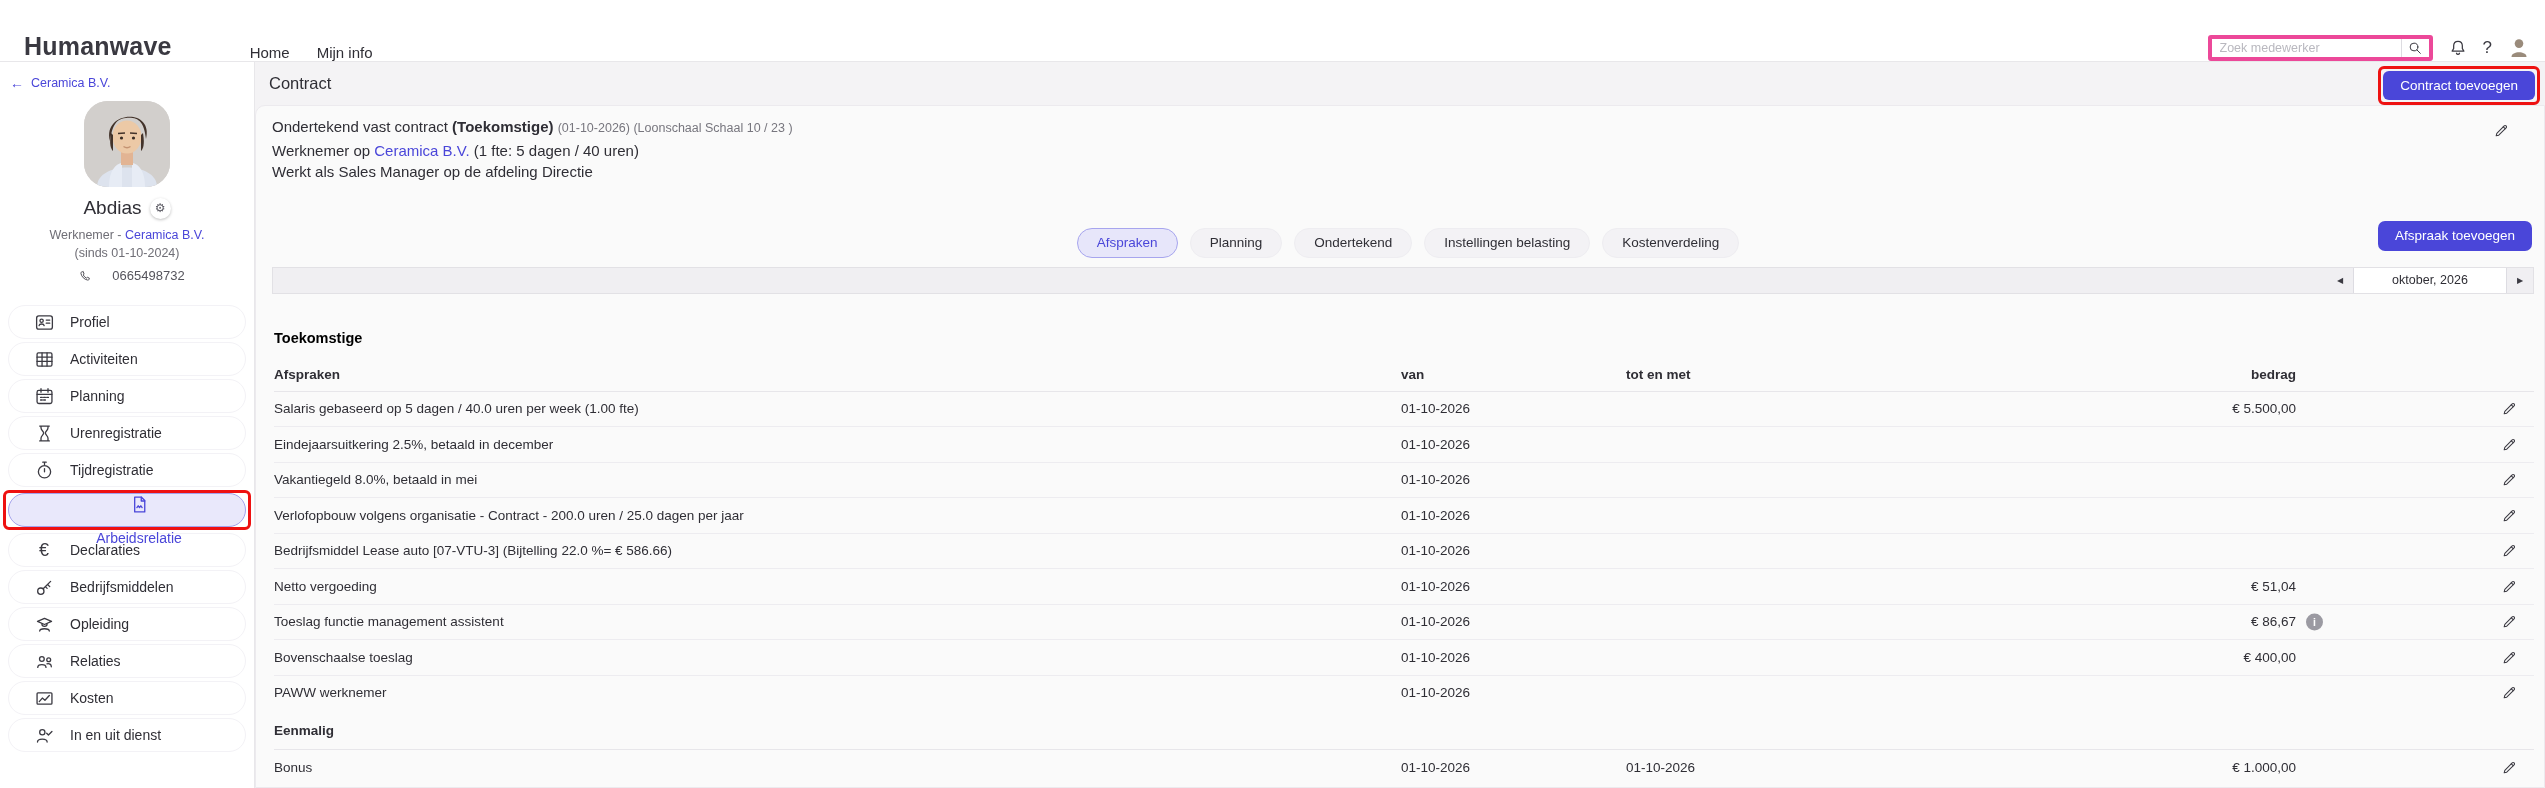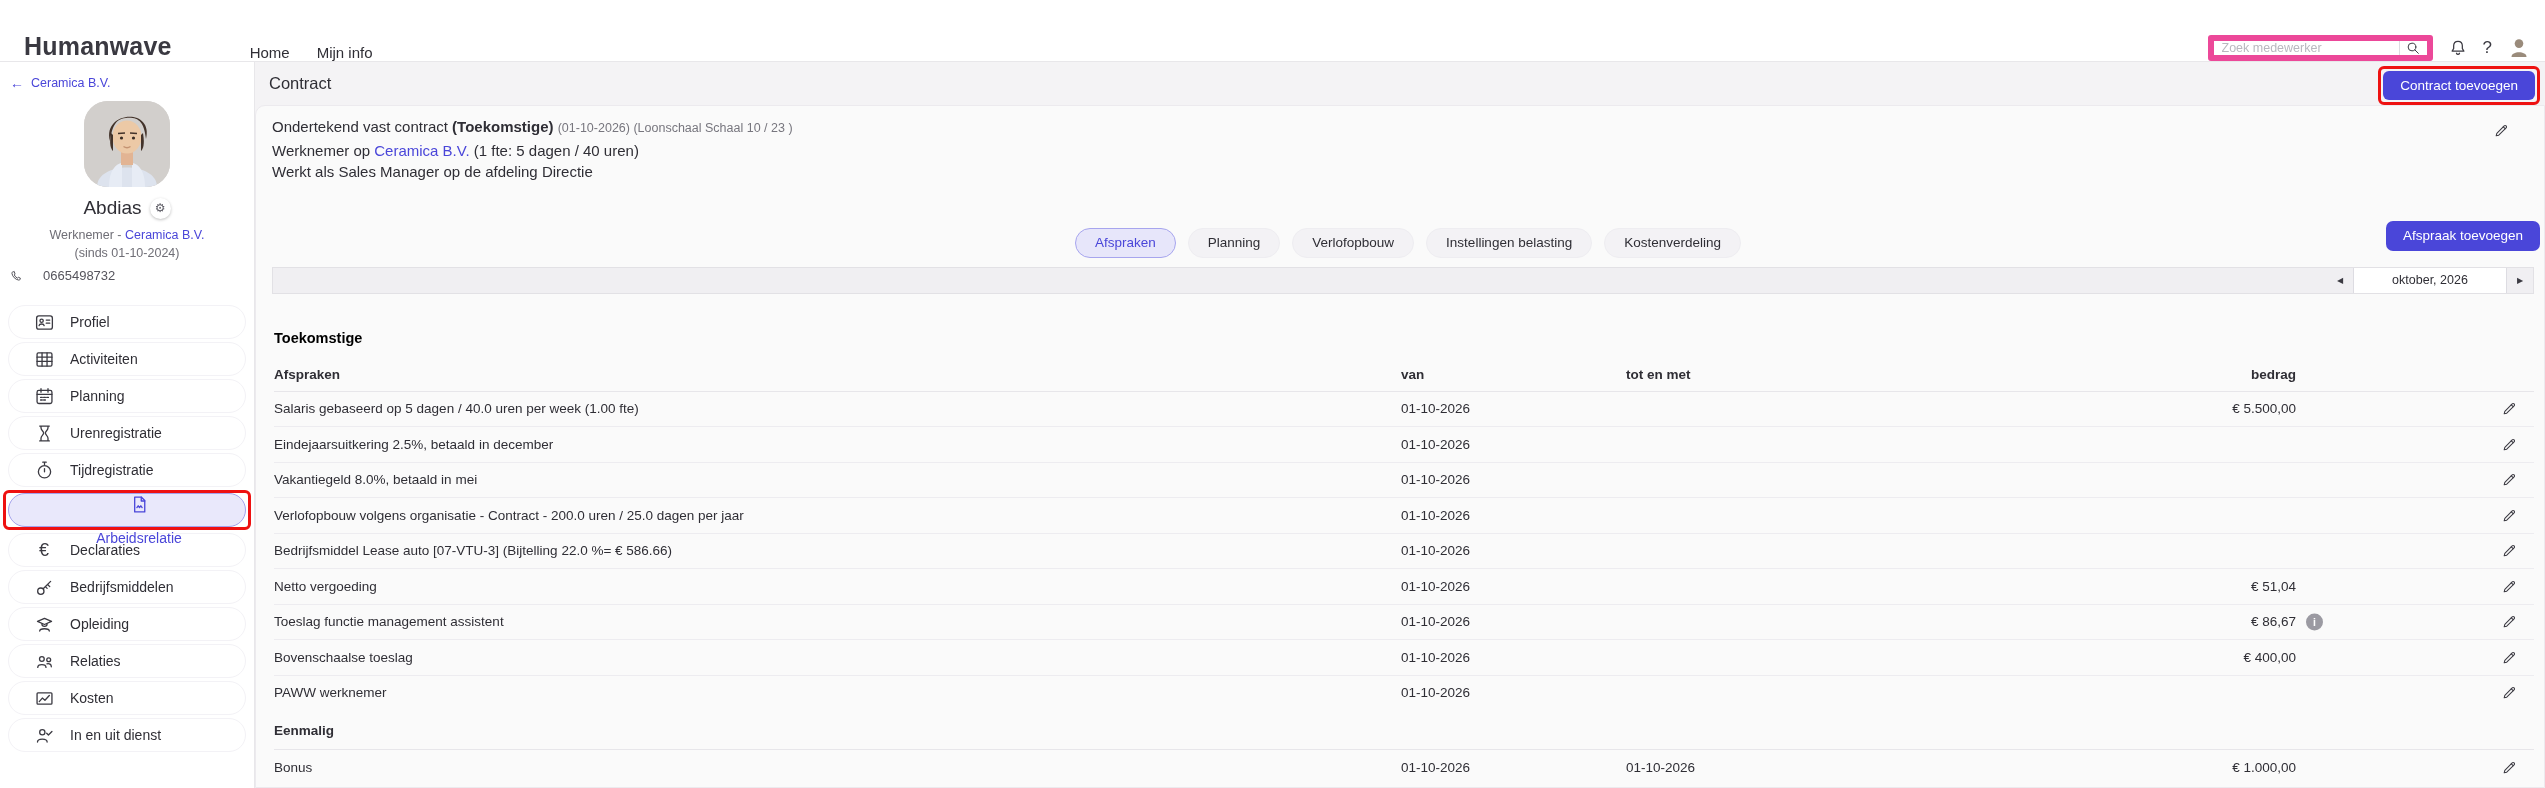--- a/index.html
+++ b/index.html
@@ -11,41 +11,41 @@
   svg{display:block}
   .icon svg *{stroke:#3b3a42;stroke-width:1.5;fill:none;stroke-linecap:round;stroke-linejoin:round;}
   .icon.filled svg *{stroke:none;fill:#9a8b7b;}
 
   
   .topbar{height:62px;display:flex;align-items:flex-end;background:#fff;border-bottom:1px solid #e8e7ea;padding:0 14px 0 24px;box-sizing:border-box;}
   .logo{font-size:25px;font-weight:800;letter-spacing:.2px;color:#3a3941;}
   .topnav{display:flex;gap:27px;margin-left:78px;font-size:15px;}
   .topnav span{cursor:pointer;}
   .topbar-right{margin-left:auto;display:flex;align-items:center;gap:15px;}
-  .searchbox{width:225px;height:26px;border:6px solid #ec4899;border-radius:3px;display:flex;align-items:stretch;background:#fff;box-sizing:border-box;}
+  .searchbox{width:225px;height:26px;border:4px solid #ec4899;border-radius:3px;display:flex;align-items:stretch;background:#fff;box-sizing:border-box;}
   .searchbox input{border:none;outline:none;flex:1;font-size:12.5px;padding:0 8px;color:#2f2e35;font-family:inherit;background:transparent;min-width:0;}
   .searchbox input::placeholder{color:#b9b8bf;}
   .search-btn{width:27px;border-left:1px solid #dddce1;display:flex;align-items:center;justify-content:center;cursor:pointer;}
   .qmark{font-size:17px;color:#3b3a42;cursor:pointer;}
 
   
   .frame{display:flex;height:726px;}
 
   
   aside{width:255px;min-width:255px;background:#fff;border-right:1px solid #e8e7ea;box-sizing:border-box;overflow:hidden;}
   .back-row{padding:13px 0 0 10px;font-size:12.5px;color:var(--primary);display:flex;gap:7px;align-items:center;cursor:pointer;}
   .back-arrow{font-size:14px;}
   .profile{text-align:center;}
   .photo{width:86px;height:86px;border-radius:24px;margin:10px auto 0;overflow:hidden;background:#d2cfcc;}
   .pname{font-size:19px;margin-top:10px;display:flex;justify-content:center;align-items:center;gap:8px;color:#2f2e35;}
   .gear-chip{width:21px;height:21px;border-radius:50%;background:#fff;box-shadow:0 1px 3px rgba(0,0,0,.25);display:flex;align-items:center;justify-content:center;font-size:12px;color:#5a5962;cursor:pointer;}
   .psub{font-size:12.5px;color:#6f6e76;margin-top:9px;}
   .psub .link{cursor:pointer;}
   .psince{font-size:12.5px;color:#6f6e76;margin-top:4px;}
-  .pphone{font-size:13px;color:#55545c;margin-top:8px;display:flex;justify-content:flex-start;align-items:center;gap:20px;margin-left:9px;}
+  .pphone{font-size:13px;color:#55545c;margin-top:8px;display:flex;justify-content:center;align-items:center;gap:20px;margin-left:9px;}
   .menu{margin-top:22px;}
   .mitem{height:34px;margin:3px 8px;border:1px solid #f3f2f6;border-radius:17px;display:flex;align-items:center;gap:15px;padding-left:24px;font-size:14px;background:#fff;cursor:pointer;box-sizing:border-box;}
   .micon{width:22px;display:flex;justify-content:center;}
   .euro-glyph{font-size:18px;color:#3b3a42;line-height:1;}
   .mitem.active{background:#e9e8fb;border-color:#a3a1ec;color:var(--primary);flex-direction:column;}
   .mitem.active svg *{stroke:var(--primary);}
   .ann-box{border:3px solid var(--annotation);border-radius:6px;margin:3px 3px;}
   .ann-box .mitem{margin:0 2px;}
 
   
@@ -55,21 +55,21 @@
   .add-contract-wrap{position:absolute;top:4px;right:5px;border:3px solid var(--annotation);border-radius:6px;padding:2px;}
   .panel{background:#fafafa;border:1px solid #eceaee;border-top-left-radius:10px;height:683px;box-sizing:border-box;padding:6px 0 0 16px;position:relative;}
   .summary{font-size:15px;line-height:21.5px;padding-right:108px;position:relative;margin-top:4px;}
   .bold{font-weight:bold;}
   .meta{font-size:12.5px;color:#77767e;}
   .link{color:var(--primary);}
   .edit-abs{position:absolute;right:34px;top:6px;cursor:pointer;}
   .tabsrow{margin-top:42px;position:relative;height:36px;display:flex;justify-content:center;align-items:center;}
   .tab{height:30px;padding:0 19px;display:flex;align-items:center;border-radius:16px;background:#f3f2f5;border:1px solid #eeedf1;font-size:13.5px;margin:0 6px;color:#2f2e35;cursor:pointer;box-sizing:border-box;}
   .tab.active{background:#e7e6fa;border-color:#a7a5ee;color:var(--primary);}
-  .add-afspraak{position:absolute;right:4px;top:-4px;height:30px;border-radius:7px;}
+  .add-afspraak{position:absolute;right:12px;top:-4px;height:30px;border-radius:7px;}
   .monthbar{margin:6px 10px 0 0;height:27px;background:#f0eff2;border:1px solid #e2e1e5;display:flex;align-items:stretch;box-sizing:border-box;}
   .mspacer{flex:1;}
   .mbtn{width:26px;display:flex;align-items:center;justify-content:center;font-size:8px;color:#3b3a42;cursor:pointer;}
   .mbox{width:152px;background:#fff;border-left:1px solid #dddce2;border-right:1px solid #dddce2;display:flex;align-items:center;justify-content:center;font-size:12.5px;cursor:pointer;}
 
   
   .table{margin:36px 10px 0 2px;}
   .sec-title{font-size:14.5px;font-weight:bold;color:#000000;margin-bottom:12px;}
   .grid{display:grid;grid-template-columns:1fr 225px 370px 300px 238px;align-items:center;}
   .thead{min-height:33px;border-bottom:1px solid #e7e6ea;font-weight:bold;font-size:13.5px;}
@@ -303,21 +303,21 @@
               <path d="M4.5 19.5l.9-3.6L15.8 5.5a1.8 1.8 0 0 1 2.6 0l.1.1a1.8 1.8 0 0 1 0 2.6L8.1 18.6l-3.6.9z"></path>
               <path d="M14.5 6.8l2.7 2.7"></path>
             </svg>
           </span>
       </div>
 
       <div class="tabsrow">
         <div id="tabs" style="display:flex;">
             <div class="tab active">Afspraken</div>
             <div class="tab">Planning</div>
-            <div class="tab">Verlofopbouw</div>
+            <div class="tab">Ondertekend</div>
             <div class="tab">Instellingen belasting</div>
             <div class="tab">Kostenverdeling</div>
           </div>
         <button class="btn add-afspraak">Afspraak toevoegen</button>
       </div>
 
       <div class="monthbar">
         <div class="mspacer"></div>
         <div class="mbtn">◀</div>
         <div class="mbox">oktober, 2026</div>

